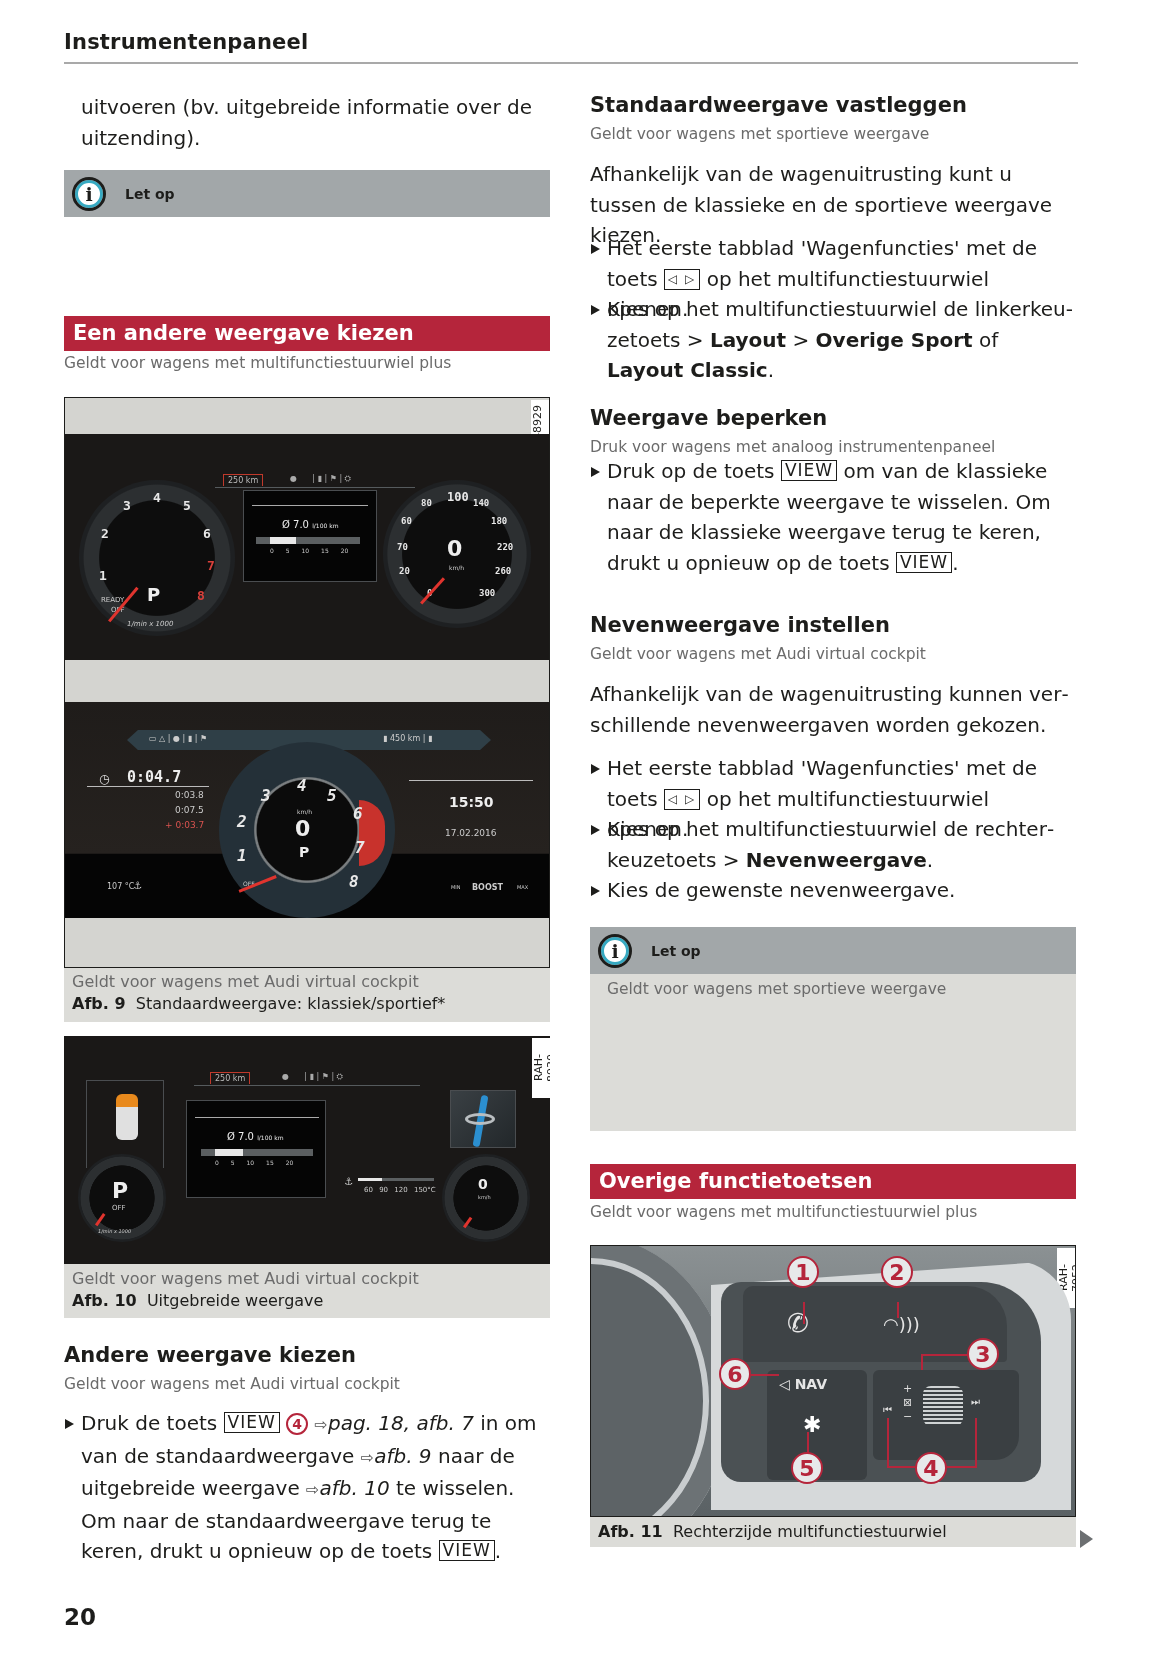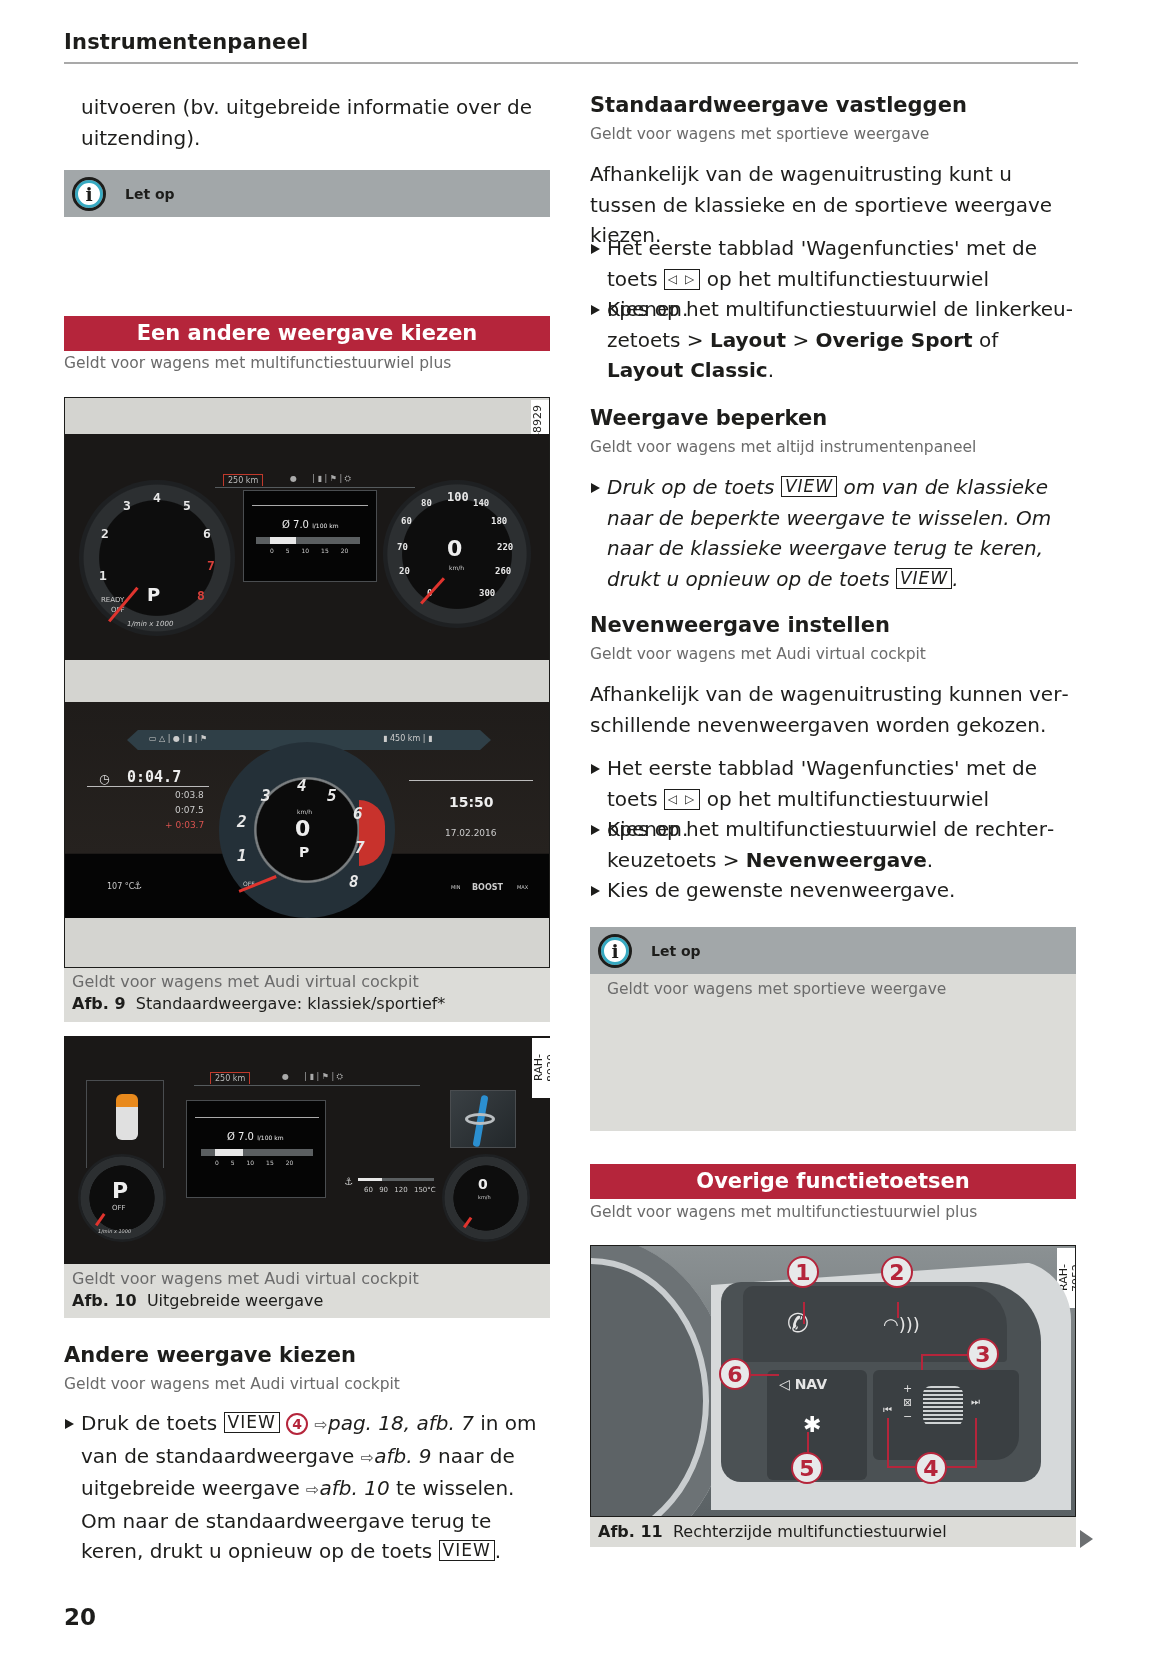--- a/index.html
+++ b/index.html
@@ -10,21 +10,21 @@
   .rule { position: absolute; left: 64px; top: 62px; width: 1014px; height: 2px; background: #a9a9a9; }
 
   .col { position: absolute; top: 0; }
   .col-left { left: 64px; width: 486px; }
 
   .body-text { font-size: 20px; line-height: 30.5px; color: #1d1d1b; }
   .indent { padding-left: 17px; }
   .sub { font-size: 15.5px; color: #6b6b6b; line-height: 22px; }
   .h2 { font-size: 21px; font-weight: bold; line-height: 28px; }
 
-  .red-bar { background: #b5253b; color: #fff; font-size: 21px; font-weight: bold; padding: 0 9px; height: 35px; line-height: 35px; text-align: center; }
+  .red-bar { background: #b5253b; color: #fff; font-size: 21px; font-weight: bold; padding: 0 9px; height: 35px; line-height: 35px; }
 
   .note { background: #dcdcd8; }
   .note-head { background: #a2a7a9; height: 47px; display: flex; align-items: center; padding-left: 8px; }
   .note-icon { width: 34px; height: 34px; border-radius: 50%; border: 3px solid #1d1d1b; background: #fff; position: relative; display: flex; align-items: center; justify-content: center; box-shadow: inset 0 0 0 3px #37a9c1; }
   .note-icon span { font-family: "DejaVu Serif", serif; font-weight: bold; font-size: 19px; color: #1d1d1b; }
   .note-title { font-size: 14px; font-weight: bold; margin-left: 19px; }
   .note-body { padding: 6px 17px 10px 17px; }
 
   .bullet { position: relative; padding-left: 17px; }
   .bullet::before { content: ""; position: absolute; left: 1px; top: 11px; border-left: 9px solid #1d1d1b; border-top: 5px solid transparent; border-bottom: 5px solid transparent; }
@@ -251,22 +251,22 @@
 <div class="sub" style="position:absolute; left:590px; top:123px;">Geldt voor wagens met sportieve weergave</div>
 <p class="body-text" style="position:absolute; left:590px; top:159px; width:486px;">Afhankelijk van de wagenuitrusting kunt u tussen de klassieke en de sportieve weergave kiezen.</p>
 <div class="body-text bullet" style="position:absolute; left:590px; top:233px; width:486px;">
   <span>Het eerste tabblad 'Wagenfuncties' met de toets </span><span class="kbd kbd-arrows">◁ ▷</span><span> op het multifunctiestuurwiel openen.</span>
 </div>
 <div class="body-text bullet" style="position:absolute; left:590px; top:294px; width:486px;">
   <span>Kies op het multifunctiestuurwiel de linkerkeu­zetoets &gt; </span><b>Layout</b><span> &gt; </span><b>Overige Sport</b><span> of </span><b>Layout Classic</b><span>.</span>
 </div>
 
 <div class="h2" style="position:absolute; left:590px; top:404px;">Weergave beperken</div>
-<div class="sub" style="position:absolute; left:590px; top:436px;">Geldt voor wagens met altijd instrumentenpaneel</div>
-<div class="body-text bullet" style="position:absolute; left:590px; top:472px; width:486px;font-style:italic;">
+<div class="sub" style="position:absolute; left:590px; top:436px;">Druk voor wagens met analoog instrumentenpaneel</div>
+<div class="body-text bullet" style="position:absolute; left:590px; top:456px; width:486px;">
   <span>Druk op de toets </span><span class="kbd">VIEW</span><span> om van de klassieke naar de beperkte weergave te wisselen. Om naar de klassieke weergave terug te keren, drukt u opnieuw op de toets </span><span class="kbd">VIEW</span><span>.</span>
 </div>
 
 <div class="h2" style="position:absolute; left:590px; top:611px;">Nevenweergave instellen</div>
 <div class="sub" style="position:absolute; left:590px; top:643px;">Geldt voor wagens met Audi virtual cockpit</div>
 <p class="body-text" style="position:absolute; left:590px; top:679px; width:486px;">Afhankelijk van de wagenuitrusting kunnen ver­schillende nevenweergaven worden gekozen.</p>
 <div class="body-text bullet" style="position:absolute; left:590px; top:753px; width:486px;">
   <span>Het eerste tabblad 'Wagenfuncties' met de toets </span><span class="kbd kbd-arrows">◁ ▷</span><span> op het multifunctiestuurwiel openen.</span>
 </div>
 <div class="body-text bullet" style="position:absolute; left:590px; top:814px; width:486px;">

